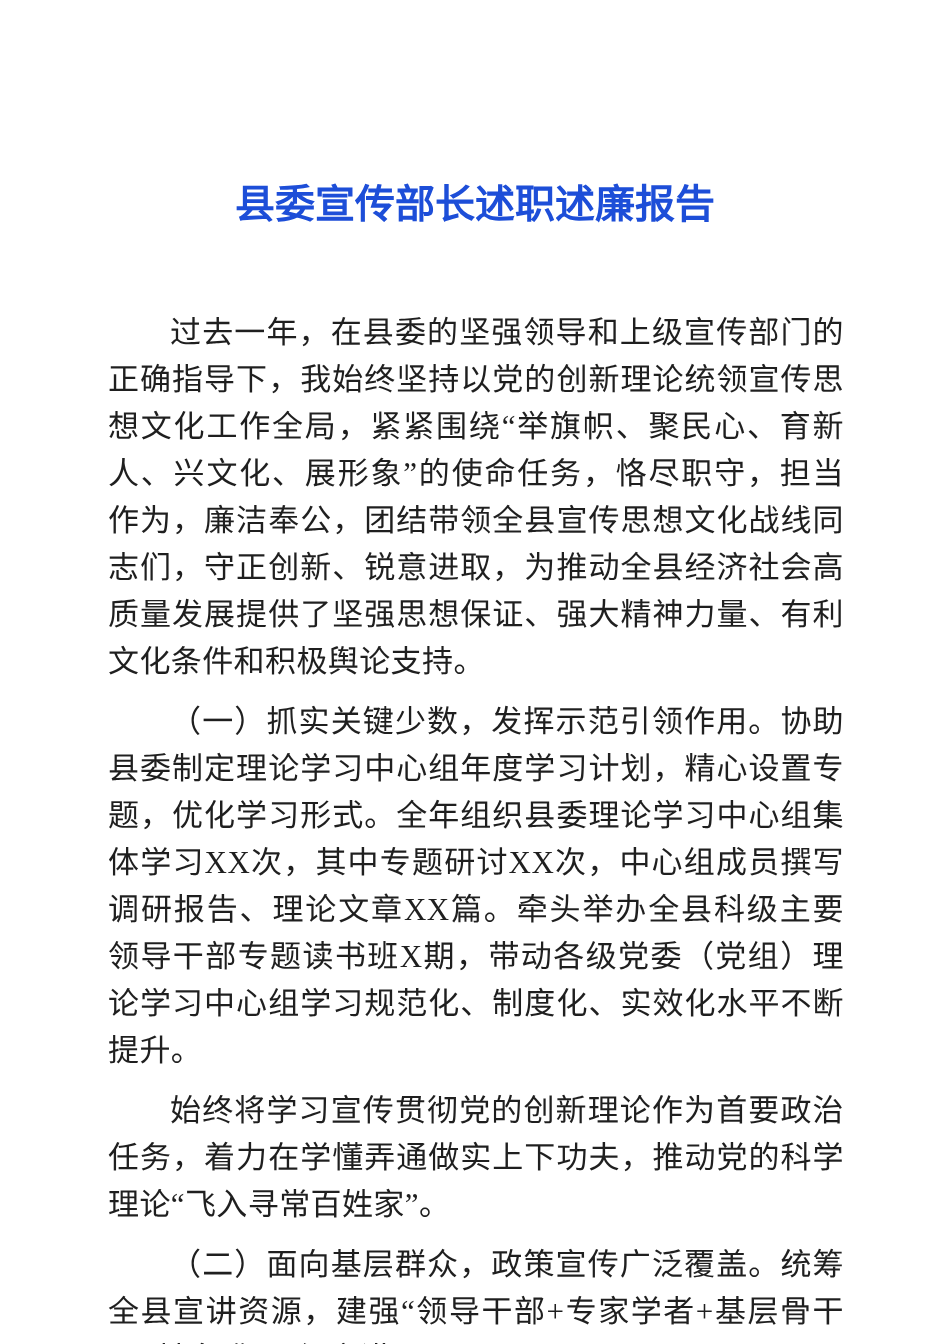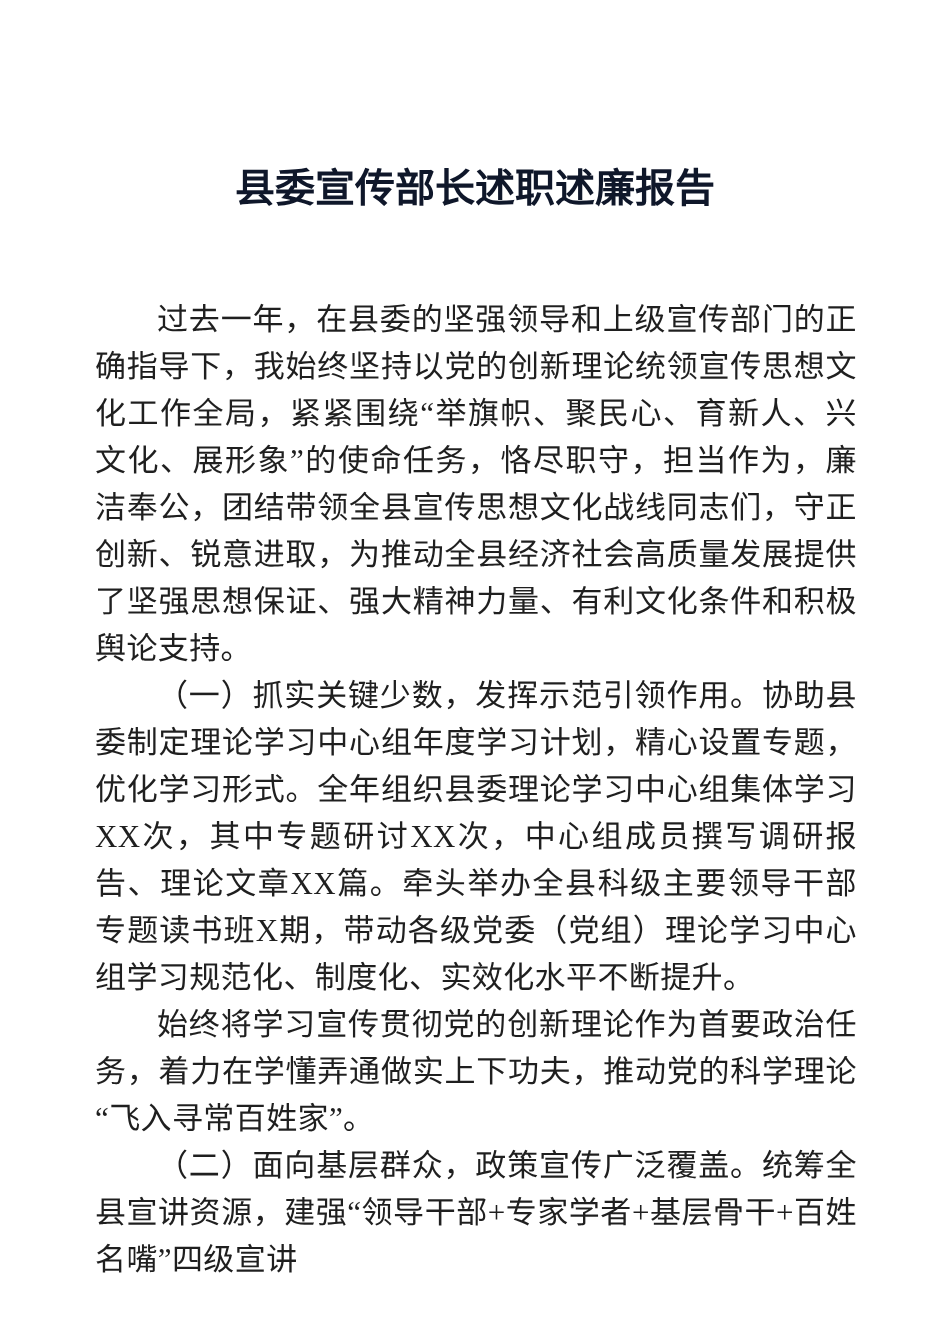--- a/index.html
+++ b/index.html
@@ -22,45 +22,45 @@
     position: relative;
     width: 950px;
     height: 1344px;
     background: #ffffff;
     box-sizing: border-box;
     padding: 0 95px;
   }
 
   
   .doc-title {
-    margin: 0;
+    margin: 16px;
     padding: 0;
     text-align: center;
     font-family: "DejaVu Sans", "Liberation Sans", sans-serif;
     font-weight: 700;
     font-size: 40px;
     line-height: 1.0;
     letter-spacing: 0px;
-    color: #0f172a;
+    color: #1d4ed8;
     position: absolute;
     left: 0;
     right: 0;
     top: 168px;
   }
 
   
   .body-block {
     position: absolute;
     left: 95px;
     top: 296px;
     width: 762px;
   }
 
   p.para {
-    margin: 0;
+    margin: 13px;
     padding: 0;
     font-family: "Liberation Serif", "DejaVu Serif", serif;
     font-size: 31px;
     line-height: 47px;
     text-align: justify;
     text-justify: inter-ideograph;
     text-indent: 2em;
     color: #1f1f1f;
     letter-spacing: 0.4px;
     word-break: break-all;

